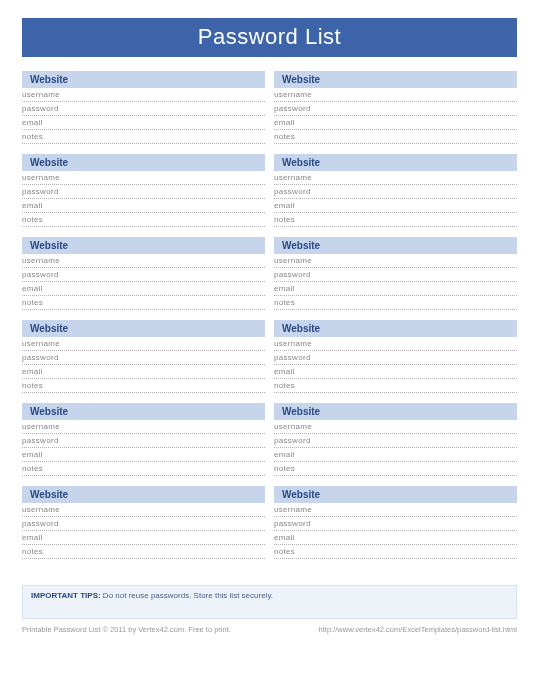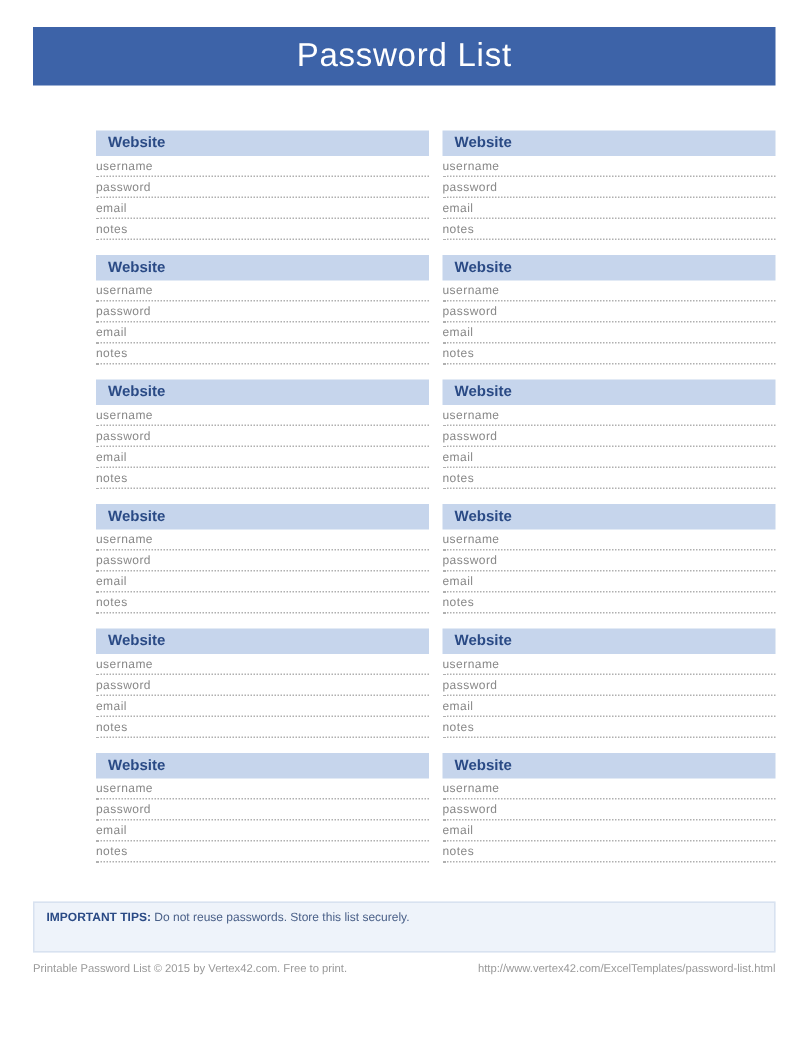--- a/index.html
+++ b/index.html
@@ -12,26 +12,25 @@
     position: relative;
   }
   .title-bar {
     background: #3d63a8;
     color: #fff;
     text-align: center;
     font-size: 22px;
     font-weight: 400;
     padding: 6px 0 7px 0;
     letter-spacing: 0.5px;
-    margin-bottom: 30px;
+    margin-bottom: 14px;
   }
   .columns {
     display: flex;
     gap: 9px;
-    margin-left: 42px;
   }
   .col {
     flex: 1;
     display: flex;
     flex-direction: column;
     gap: 10px;
   }
   .entry { }
   .website-header {
     background: #c6d5ec;
@@ -319,15 +318,15 @@
     </div>
 </div>
 
 <div class="tips-box">
   <span class="tips-title">IMPORTANT TIPS:</span>
   <span>Do not reuse passwords. Store this list securely.</span><br>
   <br>
 </div>
 
 <div class="footer">
-  <span>Printable Password List © 2015 by Vertex42.com. Free to print.</span>
+  <span>Printable Password List © 2011 by Vertex42.com. Free to print.</span>
   <span>http://www.vertex42.com/ExcelTemplates/password-list.html</span>
 </div>
 
 </body></html>

